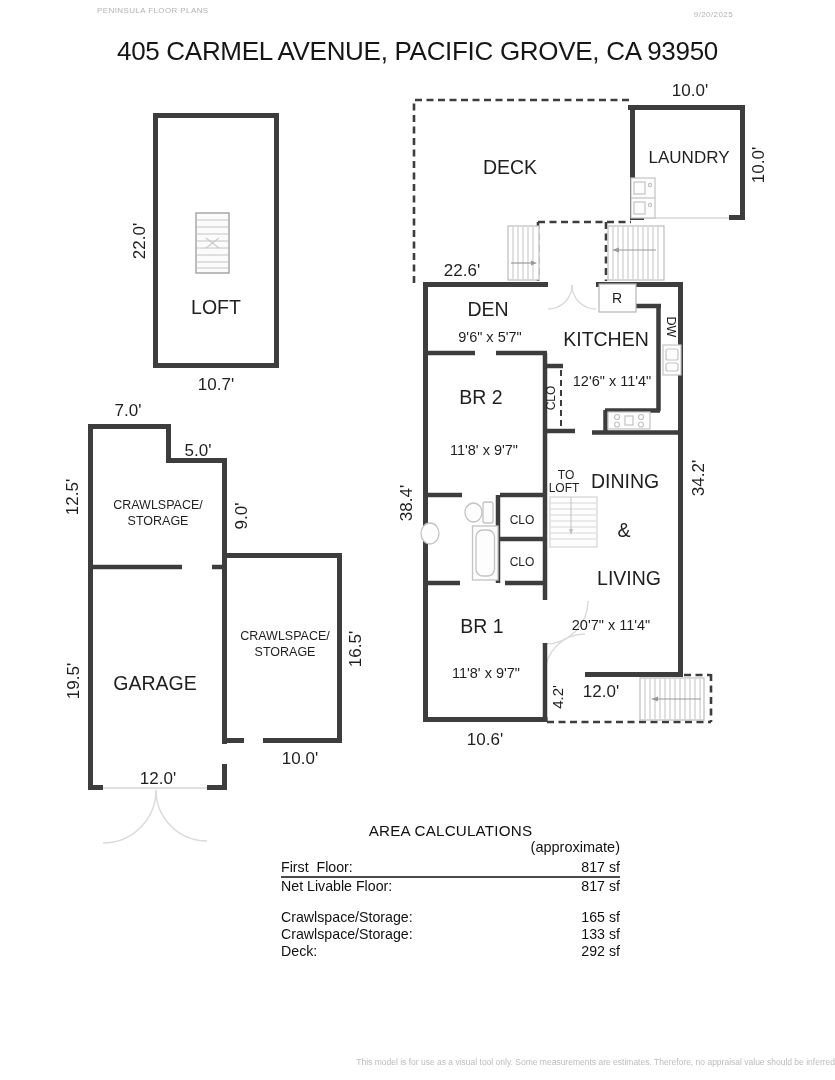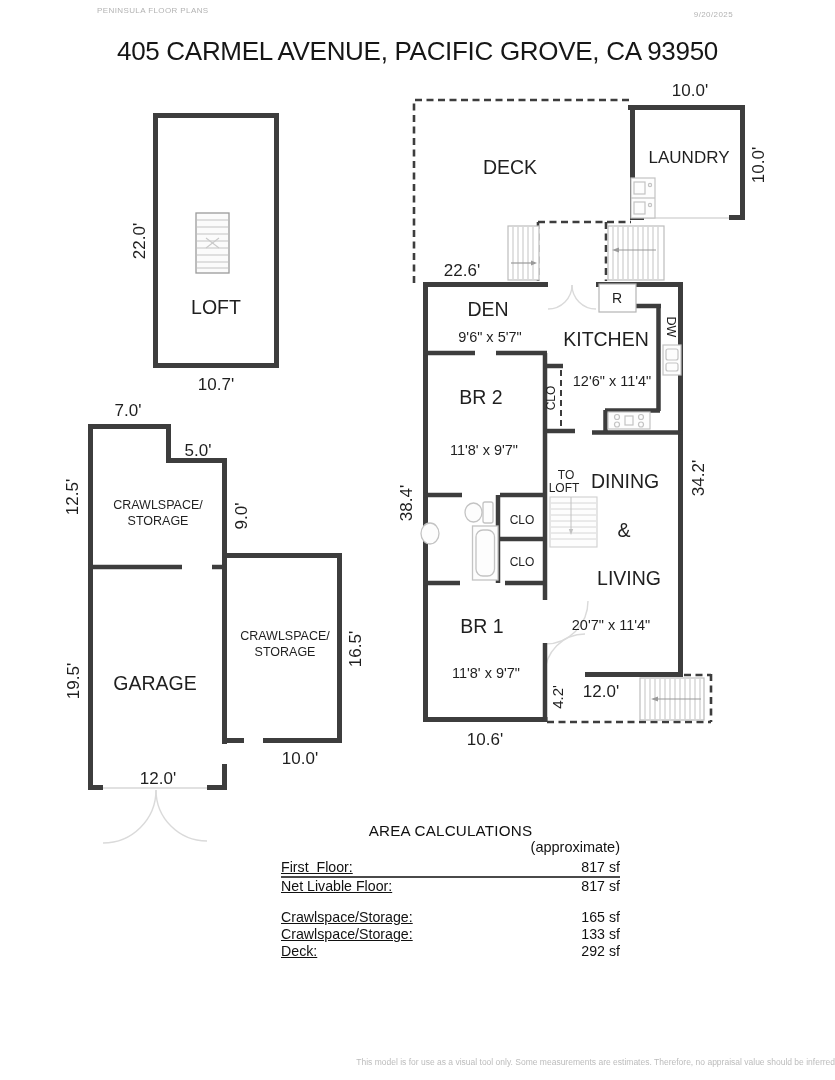--- a/index.html
+++ b/index.html
@@ -15,21 +15,21 @@
   .dim{font-size:17px;}
   .dim-sm{font-size:15px;}
   .dims2{font-size:14.5px;}
   .tiny{font-size:12px;}
   .tiny2{font-size:12.5px;}
   .appl{font-size:14px;}
   #areacalc{position:absolute;left:249px;top:822px;width:339px;color:#111;margin-left:32px;}
   #areacalc .t{text-align:center;font-size:15.2px;letter-spacing:.2px;}
   #areacalc .st{text-align:right;font-size:14.5px;margin-bottom:4px;}
   .arow{display:flex;justify-content:space-between;font-size:14.2px;line-height:17.3px;}
-  .arow .lbl{white-space:pre;text-decoration:underline;}
+  .arow .lbl{white-space:pre;}
   .arow.uline{border-bottom:2px solid #4a4a4a;}
   .aspacer{height:13px;}
   #disclaimer{position:absolute;left:0;top:1057px;width:100%;text-align:right;
               font-size:8.5px;color:#bcbcbc;}
 </style>
 </head>
 <body>
 
 <div id="page">
 

